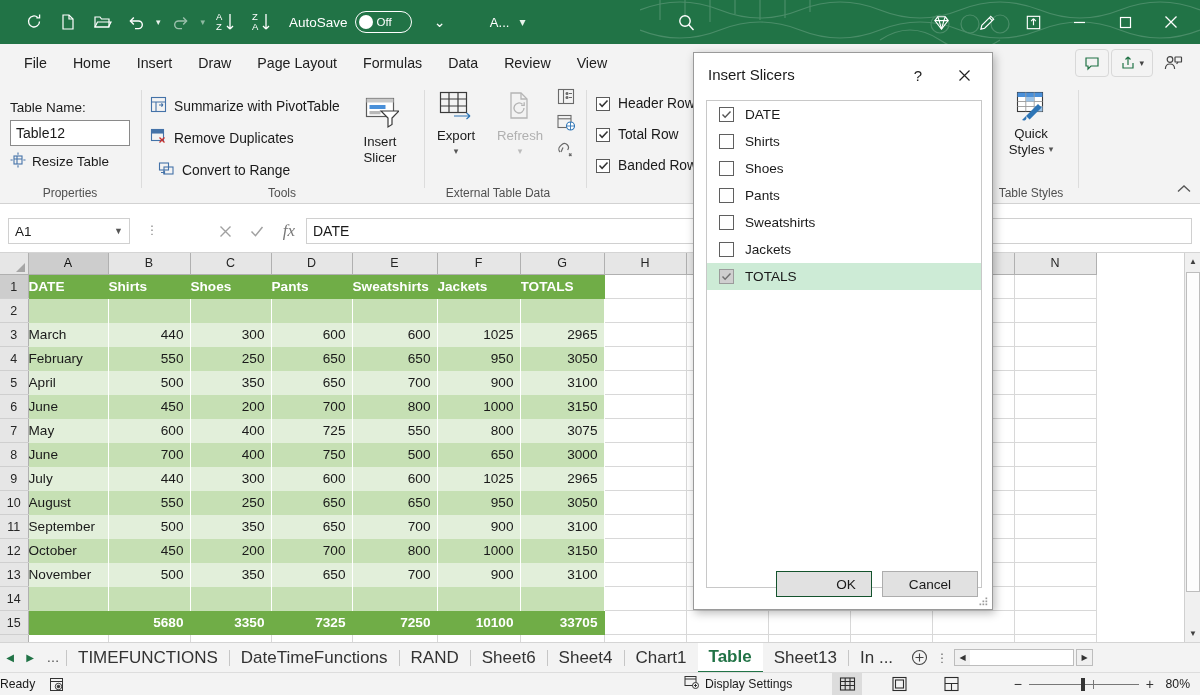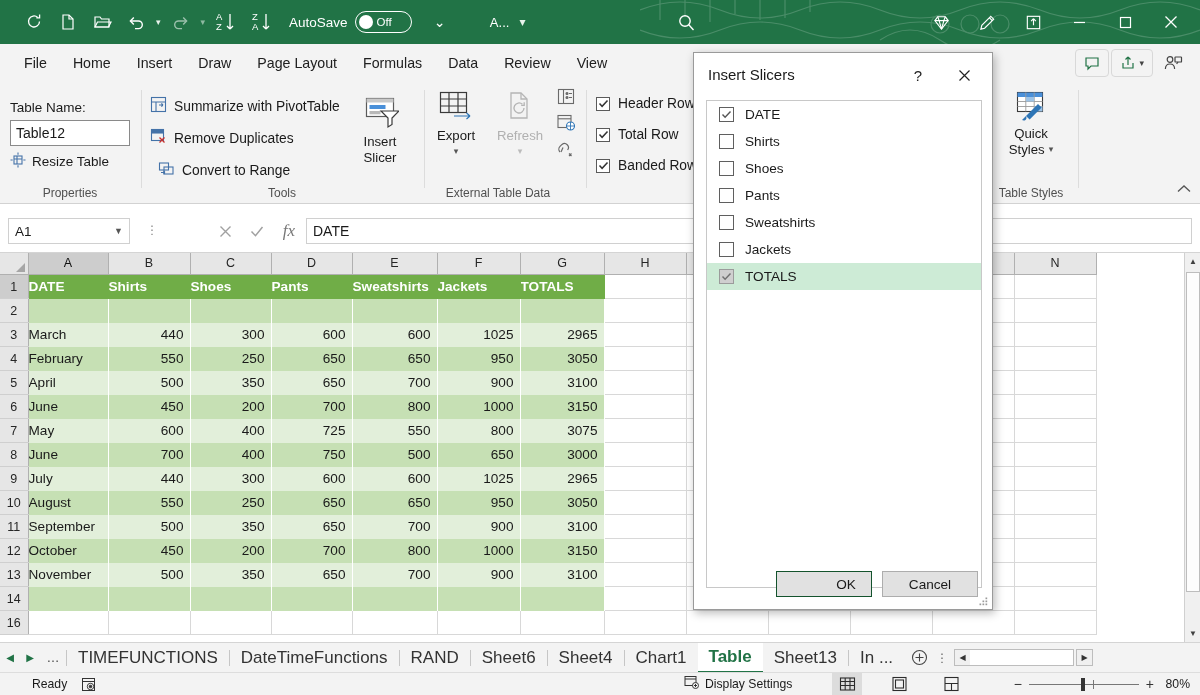--- a/index.html
+++ b/index.html
@@ -207,21 +207,21 @@
   }
   .hs-box { width: 17px; height: 17px; border: 1px solid #bdbdbd; background: #f0f0f0;
     display: flex; align-items: center; justify-content: center; font-size: 8px; color: #333; margin-left: 2px; }
 
   
   .statusbar {
     position: absolute; left: 0; top: 672px; width: 1200px; height: 23px;
     background: #f3f3f3; border-top: 1px solid #ddd;
     display: flex; align-items: center; font-size: 12.2px; color: #1a1a1a;
   }
-  .sb-ready { margin-left: 32px; text-align: center; }
+  .sb-ready { margin-left: 0; text-align: center; }
   .sb-icon { margin-left: 14px; display: flex; align-items: center; color: #333; }
   .sb-display { position: absolute; left: 684px; display: flex; align-items: center; gap: 5px; }
   .view-btn {
     width: 30px; height: 23px; display: flex; align-items: center; justify-content: center; color: #333;
   }
   .view-btn.active { background: #dcdcdc; }
   .zoomctl { position: absolute; right: 46px; display: flex; align-items: center; gap: 7px; }
   .zoom-track { width: 110px; height: 1px; background: #777; position: relative; }
   .zoom-thumb { position: absolute; left: 52px; top: -6px; width: 4px; height: 13px; background: #333; }
   .zoom-mid { position: absolute; left: 64px; top: -4px; width: 1px; height: 9px; background: #777; }
@@ -883,20 +883,36 @@
         <td class="cell num t-band-b"></td>
         <td class="cell num t-band-b"></td>
         <td class="cell"></td>
             <td class="cell"></td>
         <td class="cell"></td>
             <td class="cell"></td>
         <td class="cell"></td>
             <td class="cell"></td>
       </tr>
 
+      <tr>
+        <td class="rowhdr">15</td>
+        <td class="cell t-total"></td>
+        <td class="cell num t-total">5680</td>
+        <td class="cell num t-total">3350</td>
+        <td class="cell num t-total">7325</td>
+        <td class="cell num t-total">7250</td>
+        <td class="cell num t-total">10100</td>
+        <td class="cell num t-total selcell">33705</td>
+        <td class="cell"></td>
+            <td class="cell"></td>
+        <td class="cell"></td>
+            <td class="cell"></td>
+        <td class="cell"></td>
+            <td class="cell"></td>
+      </tr>
 
       <tr>
         <td class="rowhdr">16</td>
         <td class="cell"></td>
             <td class="cell"></td>
         <td class="cell"></td>
             <td class="cell"></td>
         <td class="cell"></td>
             <td class="cell"></td>
         <td class="cell"></td>

